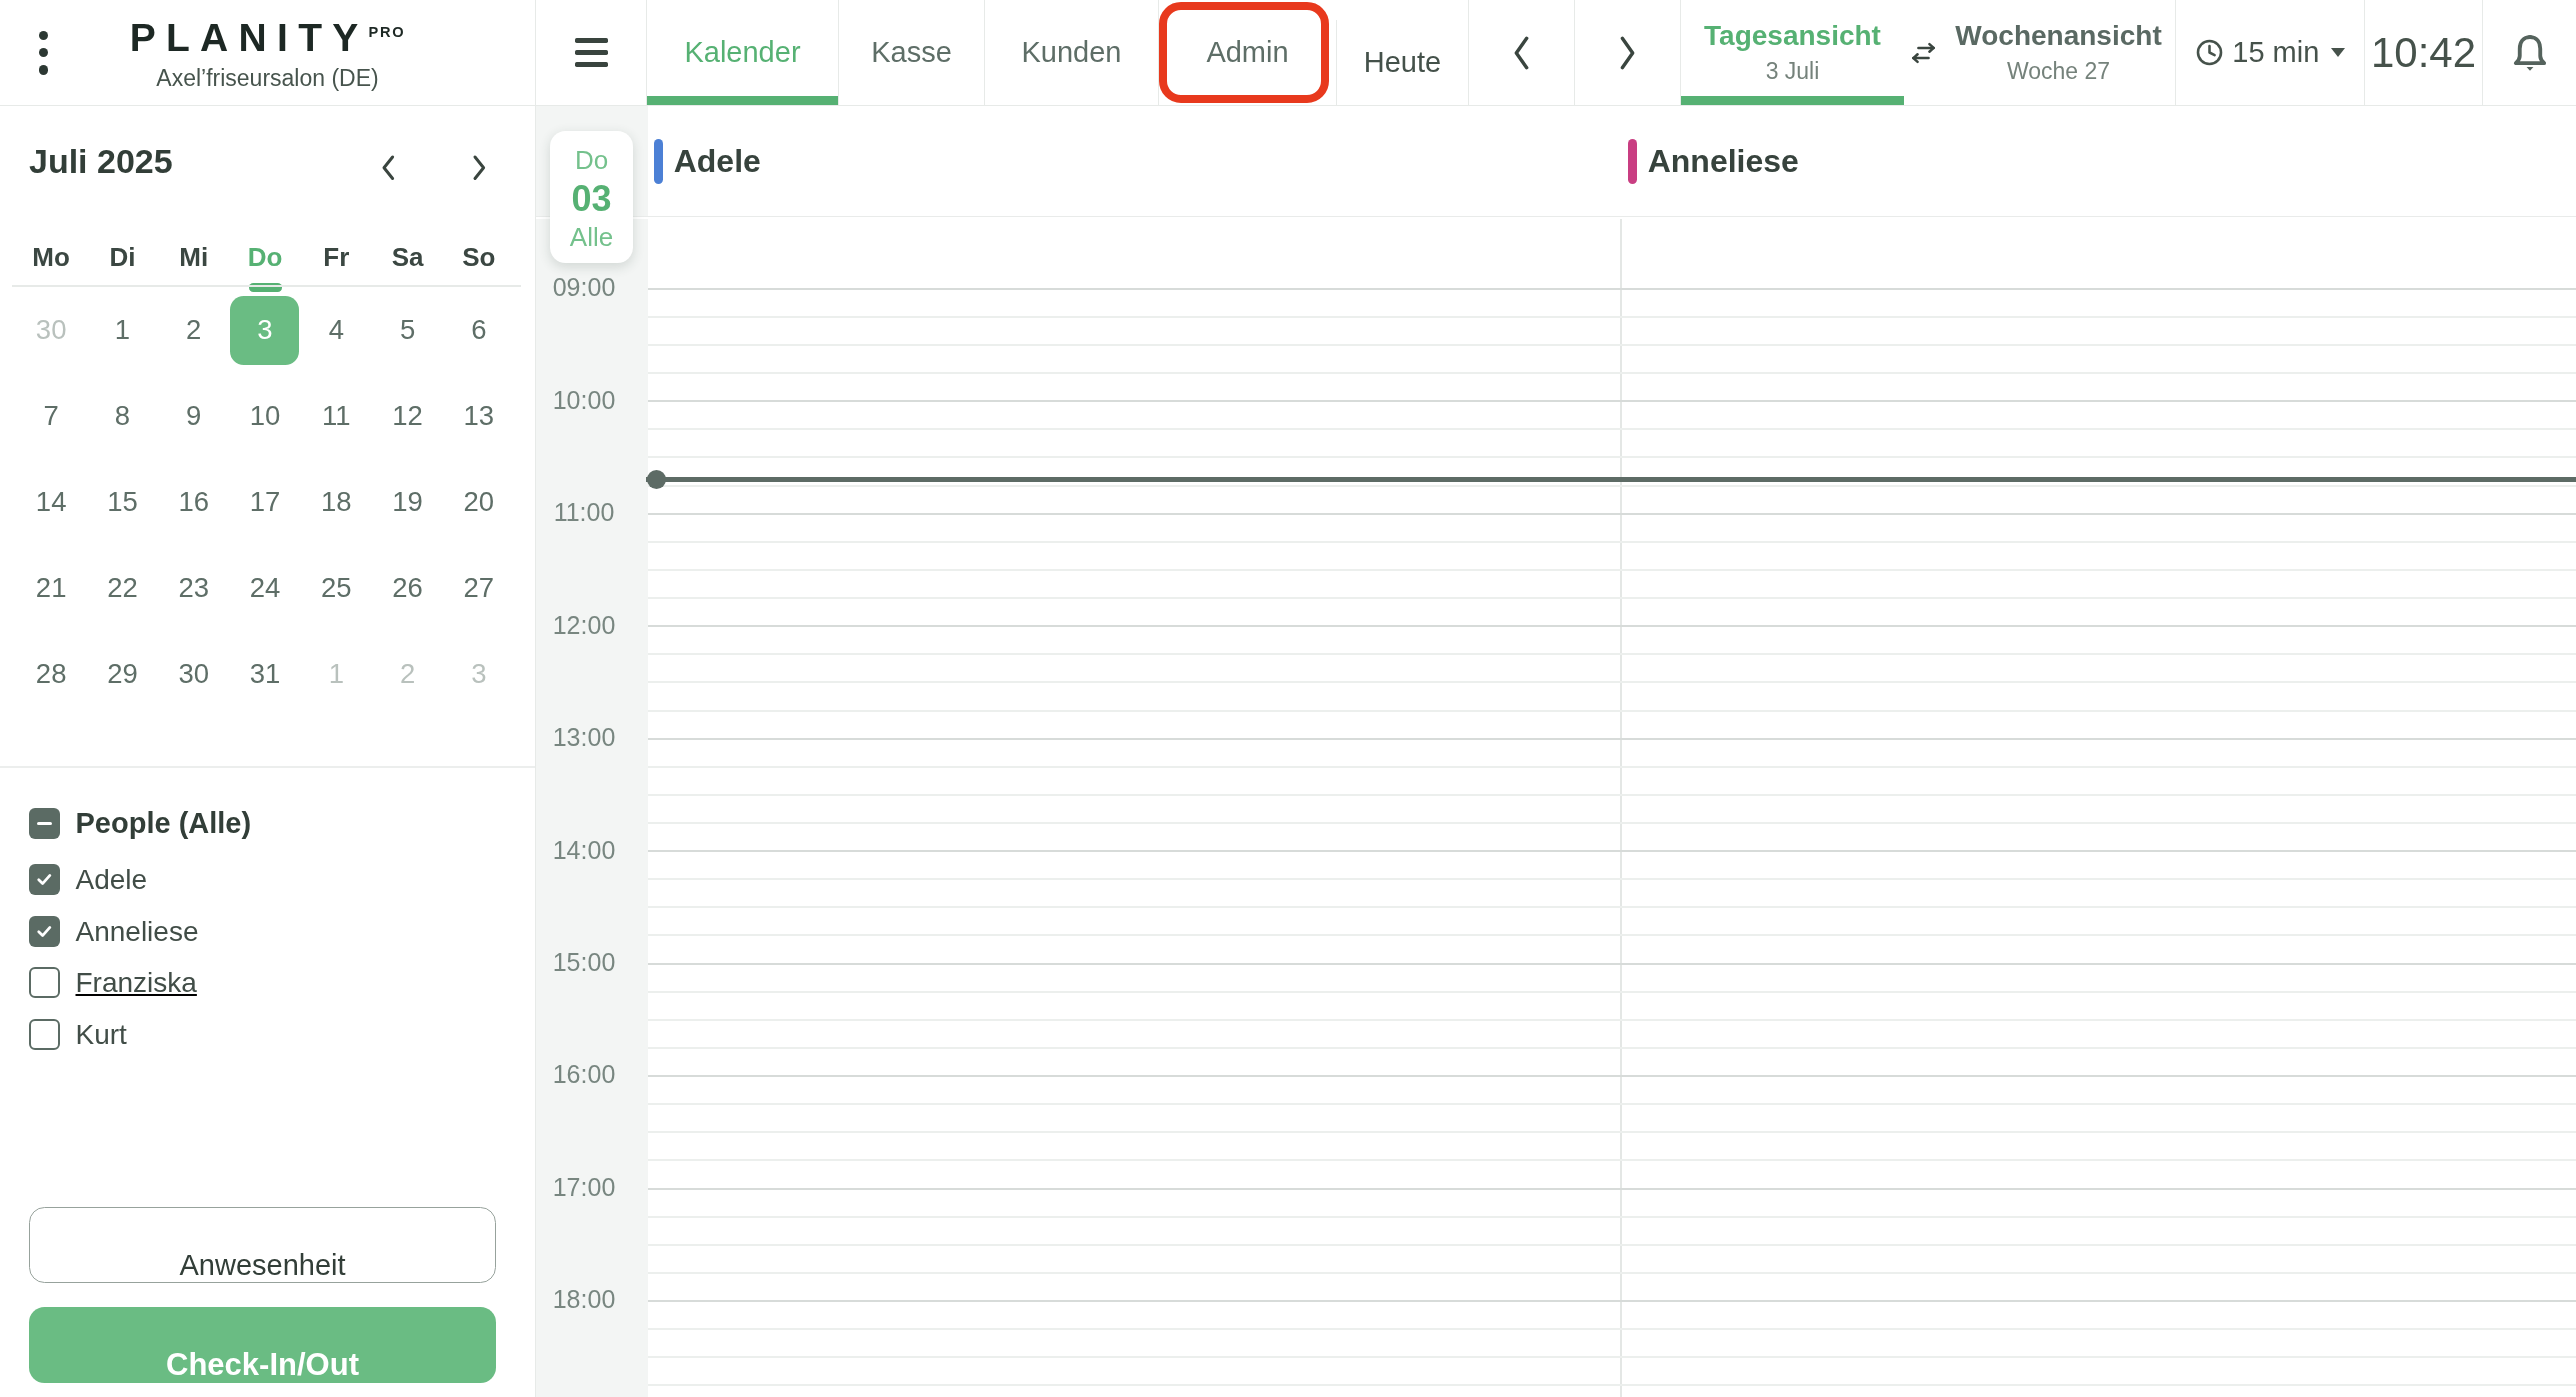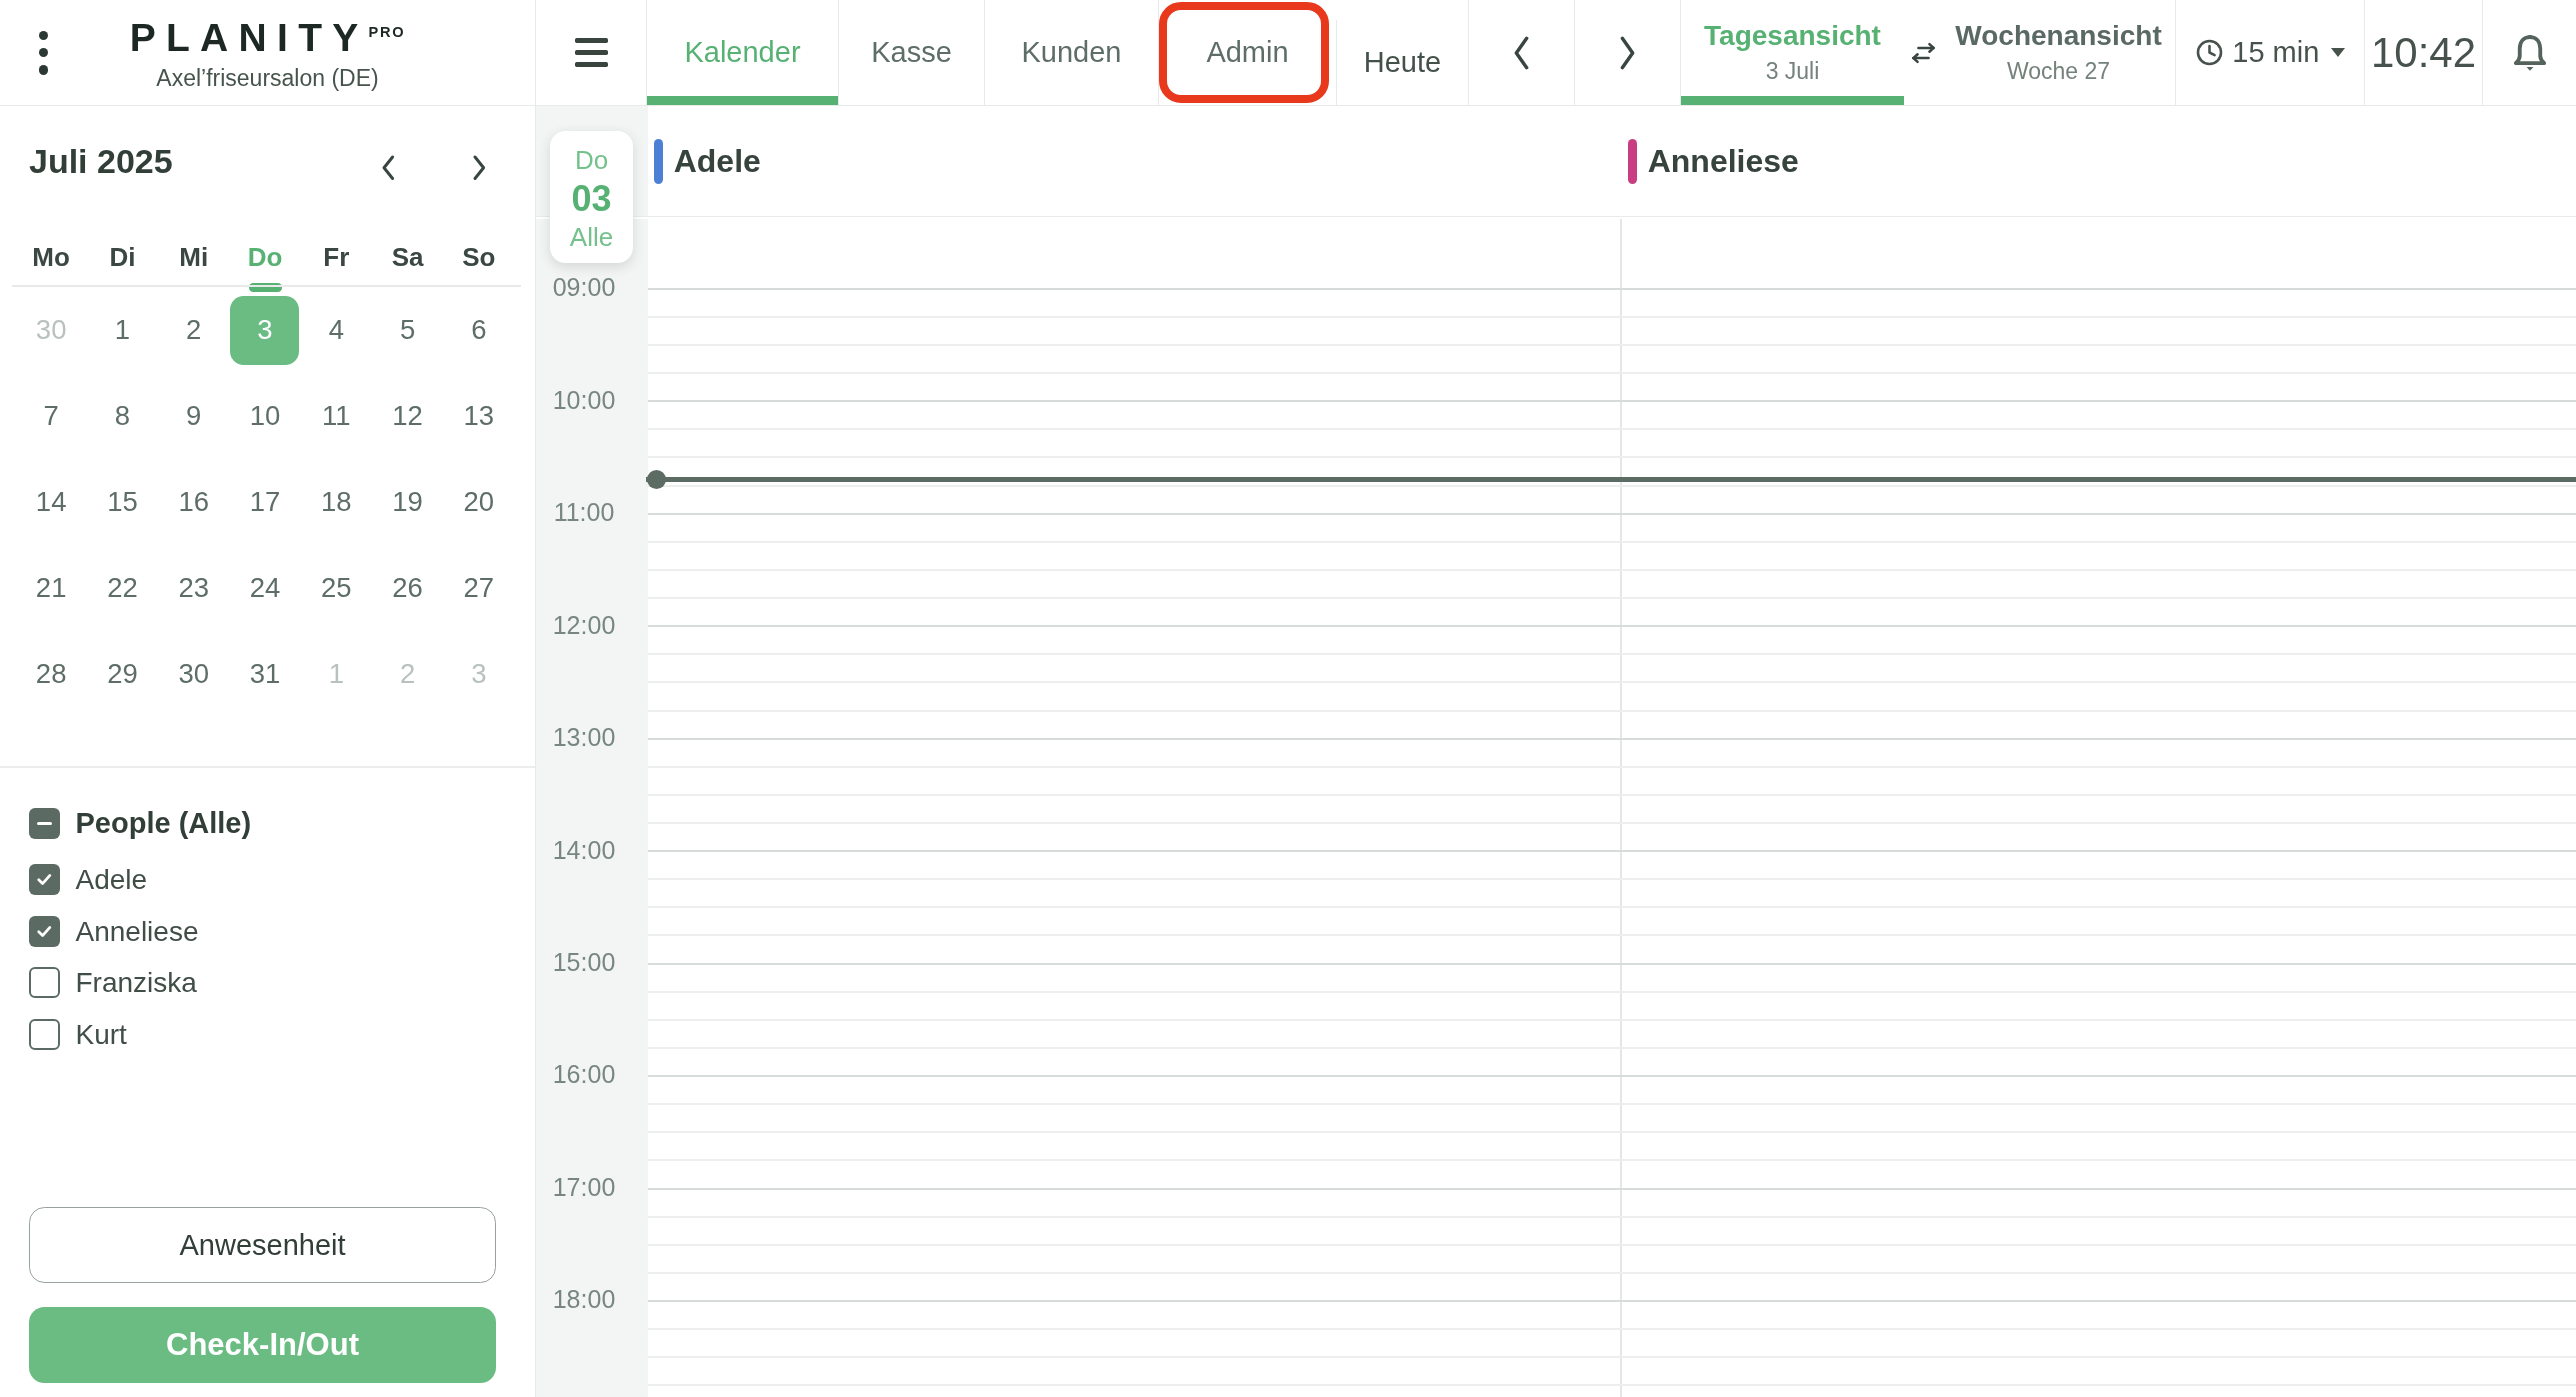--- a/index.html
+++ b/index.html
@@ -69,21 +69,21 @@
   .mc-day.selected span{width:69px;height:69px;background:var(--green-sq);color:#fff;border-radius:13.7px}
   .section-divider{position:absolute;left:0;right:0;top:660px;height:1.7px;background:#eceeed}
   .people-header{position:absolute;left:29px;top:696px;height:43px;display:flex;align-items:center;gap:15.5px}
   .people-header .lbl{font-size:29px;font-weight:700;color:#323e38}
   .person-row{position:absolute;left:29px;height:43px;display:flex;align-items:center;gap:15.5px;cursor:pointer}
   .person-row .lbl{font-size:28px;color:#414d47}
   .cb{width:31px;height:31px;border-radius:6px;display:flex;align-items:center;justify-content:center;cursor:pointer;flex:0 0 auto}
   .cb.on,.cb.ind{background:var(--checkbox)}
   .cb.off{border:2.6px solid var(--checkbox);background:#fff}
   .cb .minus{width:15.5px;height:3.4px;background:#fff;border-radius:1.7px}
-  .btn{position:absolute;left:29px;width:467px;height:76px;border-radius:15.5px;display:flex;align-items:center;justify-content:center;cursor:pointer}
+  .btn{position:absolute;left:29px;width:467px;height:76px;border-radius:15.5px;display:flex;align-items:flex-end;justify-content:center;cursor:pointer}
   .btn-attendance{top:1101px;background:#fff;border:1.7px solid #97a29c;font-size:29px;color:#323e38}
   .btn-checkin{top:1201px;background:var(--green-sq);font-size:31px;font-weight:700;color:#fff}
 
   
   .cal-header{position:absolute;left:536px;top:106px;right:0;height:111px;background:#fff;border-bottom:1.7px solid #e9ebea}
   .header-gutter{position:absolute;left:0;top:0;width:112px;height:100%;background:var(--gutter-bg)}
   .colhead{position:absolute;top:33px;display:flex;align-items:center;gap:10.3px}
   .colhead .bar{width:9.4px;height:45px;border-radius:5.2px}
   .colhead .nm{font-size:32px;font-weight:700;color:#37433d}
 
@@ -344,21 +344,21 @@
             </svg>
           </div>
           <span class="lbl">Adele</span>
         </div><div class="person-row" style="top: 804px;">
           <div class="cb on">
             <svg width="20.6" height="20.6" viewBox="0 0 24 24">
               <path d="M5.5 12.5 L10 17 L18.5 7.5" fill="none" stroke="#fff" stroke-width="3.2" stroke-linecap="round" stroke-linejoin="round"></path>
             </svg>
           </div>
           <span class="lbl">Anneliese</span>
-        </div><div class="person-row" style="top: 855px;">
+        </div><div class="person-row" style="top: 855px; text-decoration: underline;">
           <div class="cb off"></div>
           <span class="lbl">Franziska</span>
         </div><div class="person-row" style="top: 907px;">
           <div class="cb off"></div>
           <span class="lbl">Kurt</span>
         </div></div>
     <div class="btn btn-attendance">
       <span>Anwesenheit</span>
     </div>
     <div class="btn btn-checkin">

